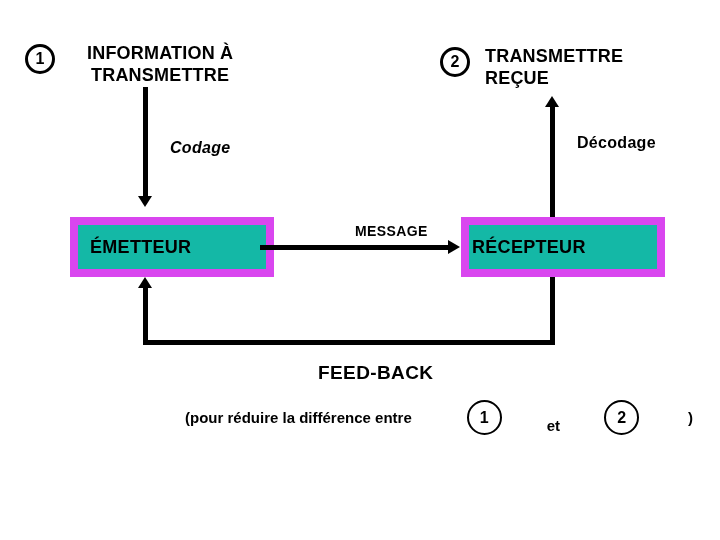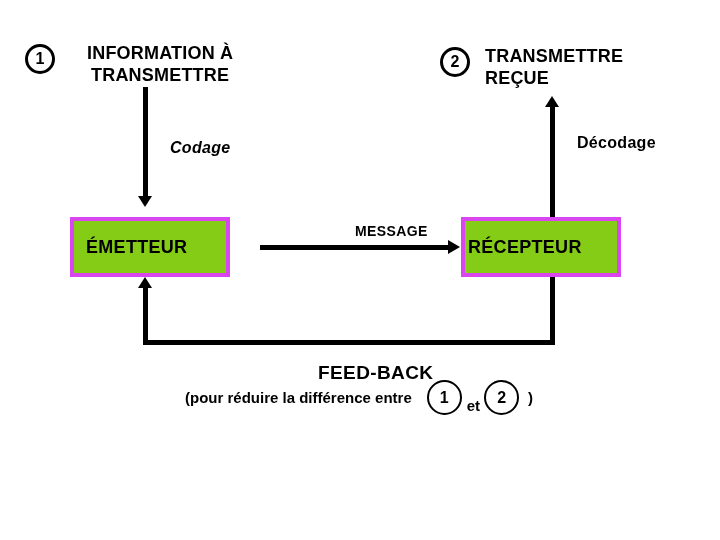--- a/index.html
+++ b/index.html
@@ -26,25 +26,25 @@
   
   .headline{
     font-size:18px;line-height:22px;
     letter-spacing:0.2px;
     white-space:pre-line;
   }
   
   .process-label{font-size:16px;letter-spacing:0.3px;}
   
   .node-box{
-    width:160px;height:60px;
-    border:4px solid #d946ef;
+    width:204px;height:60px;
+    border:8px solid #d946ef;
     display:flex;align-items:center;
     font-size:18px;letter-spacing:0.3px;
-    background:#84cc16;
+    background:#14b8a6;
   }
   
   .line{background:#000;}
   
   .ah{width:0;height:0;}
   .ah-down{border-left:7px solid transparent;border-right:7px solid transparent;border-top:11px solid #000;}
   .ah-up{border-left:7px solid transparent;border-right:7px solid transparent;border-bottom:11px solid #000;}
   .ah-right{border-top:7px solid transparent;border-bottom:7px solid transparent;border-left:12px solid #000;}
   .msg-label{font-size:14px;letter-spacing:0.4px;margin-left:40px;}
   .feedback-label{font-size:19px;letter-spacing:0.4px;}
@@ -101,21 +101,21 @@
   <div class="abs line" style="left:260px;top:245px;width:188px;height:5px;"></div>
   <div class="abs ah ah-right" style="left:448px;top:240px;"></div>
 
   <div class="abs line" style="left:550px;top:277px;width:5px;height:68px;"></div>
   <div class="abs line" style="left:143px;top:340px;width:412px;height:5px;"></div>
   <div class="abs line" style="left:143px;top:288px;width:5px;height:57px;"></div>
   <div class="abs ah ah-up" style="left:138px;top:277px;"></div>
 
   <div class="abs feedback-label" style="left:318px;top:362px;">FEED-BACK</div>
 
-  <div class="abs note-row" style="left:185px;top:380px;">
+  <div class="abs note-row" style="left:185px;top:400px;gap:40px;">
     <span class="note-text">(pour réduire la différence entre</span>
     <span class="ref-circle" style="margin-left:15px;">
       <span>1</span>
     </span>
     <span class="note-text" style="margin-left:5px;margin-top:16px;">et</span>
     <span class="ref-circle" style="margin-left:4px;">
       <span>2</span>
     </span>
     <span class="note-text" style="margin-left:9px;">)</span>
   </div>

